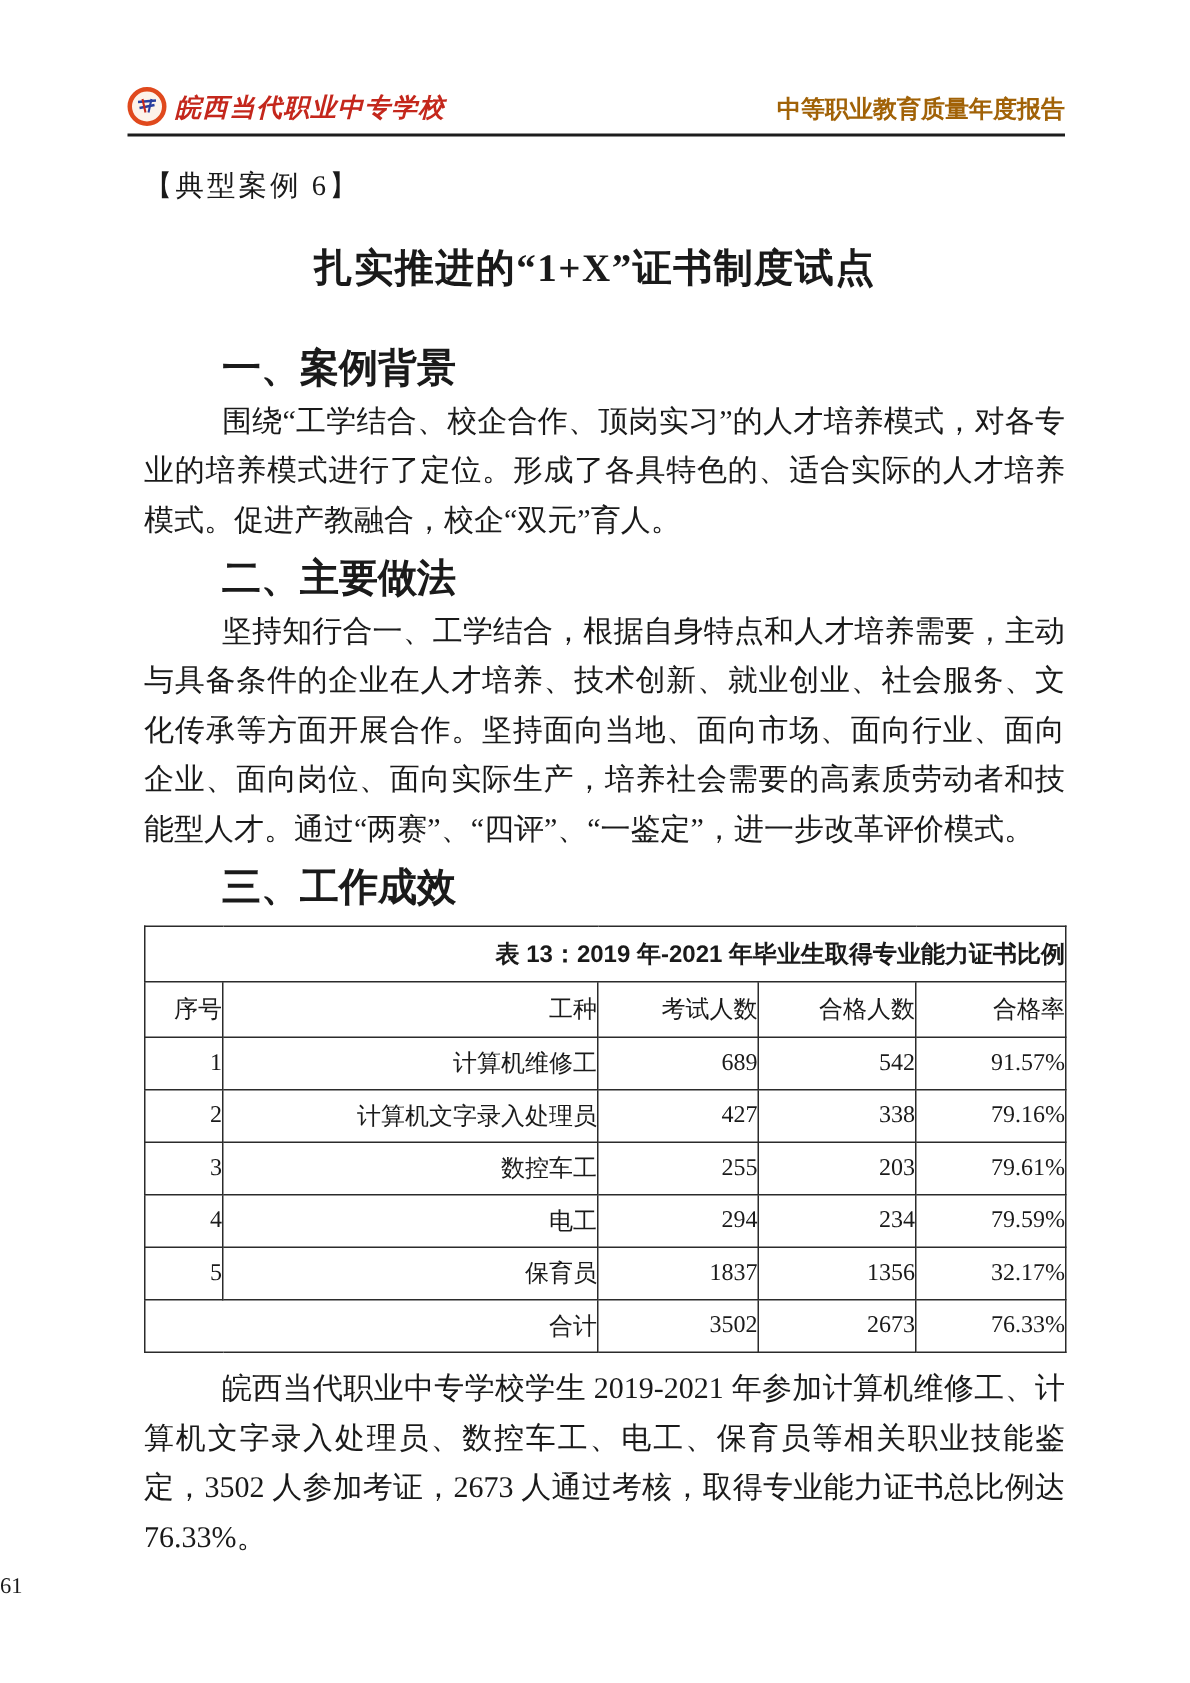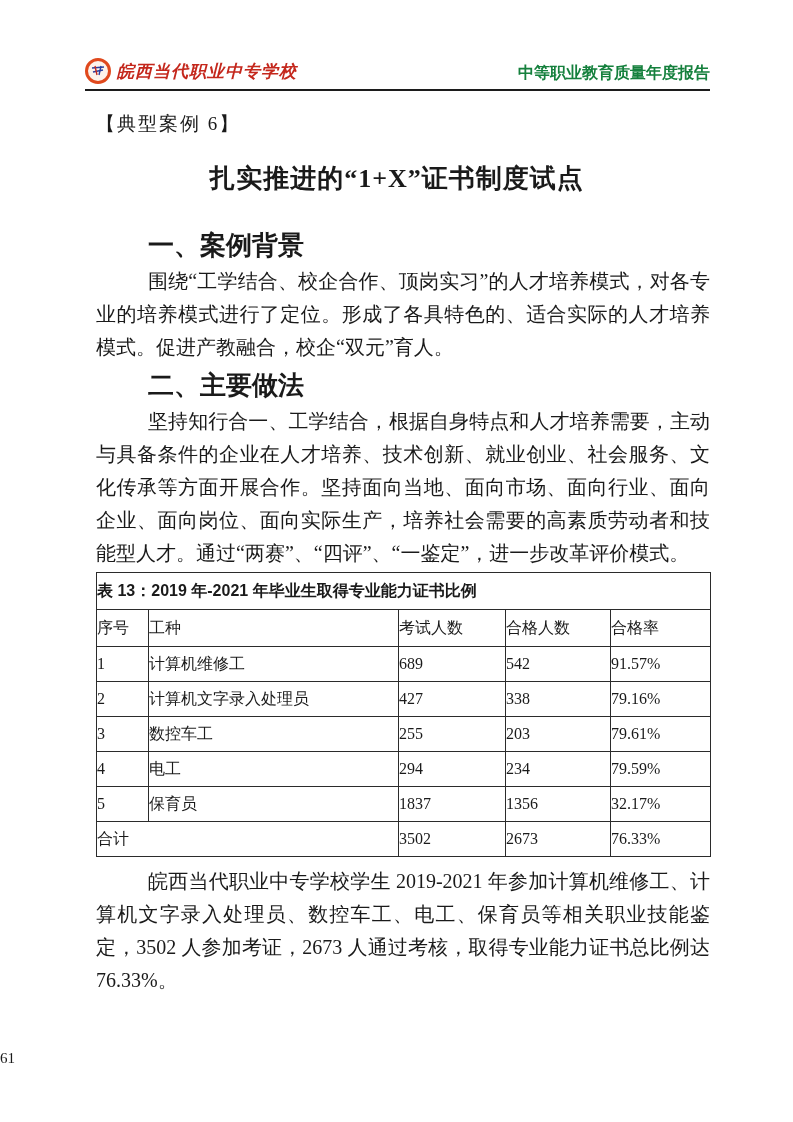--- a/index.html
+++ b/index.html
@@ -31,21 +31,21 @@
     display: flex; align-items: center; justify-content: center;
     box-sizing: border-box;
   }
   .logo-badge svg { display: block; }
   .school-name {
     font-size: 17px; font-weight: bold; font-style: italic;
     color: #c4271c; letter-spacing: 1px; text-align: center;
   }
   .report-title {
     font-family: "Liberation Sans", "DejaVu Sans", sans-serif;
-    font-size: 16px; font-weight: bold; color: #15803d;
+    font-size: 16px; font-weight: bold; color: #a16207;
   }
 
   
   .case-label {
     margin: 20px 83px 0 96px;
     font-size: 19px; letter-spacing: 2px;
   }
   .doc-title {
     margin-top: 24px;
     text-align: center;
@@ -70,21 +70,21 @@
 
   
   table.cert-table {
     border-collapse: collapse;
     width: 614px;
     table-layout: fixed;
     font-size: 16px;
   }
   .cert-table td, .cert-table th {
     border: 1px solid #2b2b2b;
-    text-align: left;
+    text-align: right;
     vertical-align: middle;
     padding: 0;
     font-weight: normal;
   }
   .cert-table .caption-cell {
     font-family: "Liberation Sans", "DejaVu Sans", sans-serif;
     font-weight: bold;
     height: 36px;
   }
   .cert-table .head-row th { height: 36px; }
@@ -125,20 +125,21 @@
   <div class="doc-title">扎实推进的“1+X”证书制度试点</div>
 
   <div class="content">
 
     <div class="sec-heading h1">一、案例背景</div>
     <p class="para">围绕“工学结合、校企合作、顶岗实习”的人才培养模式，对各专业的培养模式进行了定位。形成了各具特色的、适合实际的人才培养模式。促进产教融合，校企“双元”育人。</p>
 
     <div class="sec-heading h2">二、主要做法</div>
     <p class="para">坚持知行合一、工学结合，根据自身特点和人才培养需要，主动与具备条件的企业在人才培养、技术创新、就业创业、社会服务、文化传承等方面开展合作。坚持面向当地、面向市场、面向行业、面向企业、面向岗位、面向实际生产，培养社会需要的高素质劳动者和技能型人才。通过“两赛”、“四评”、“一鉴定”，进一步改革评价模式。</p>
 
+    <div class="sec-heading h3">三、工作成效</div>
 
     <table class="cert-table">
       <colgroup>
         <col style="width:52px">
           <col style="width:250px">
           <col style="width:107px">
           <col style="width:105px">
           <col style="width:100px">
       </colgroup>
       <tbody>

